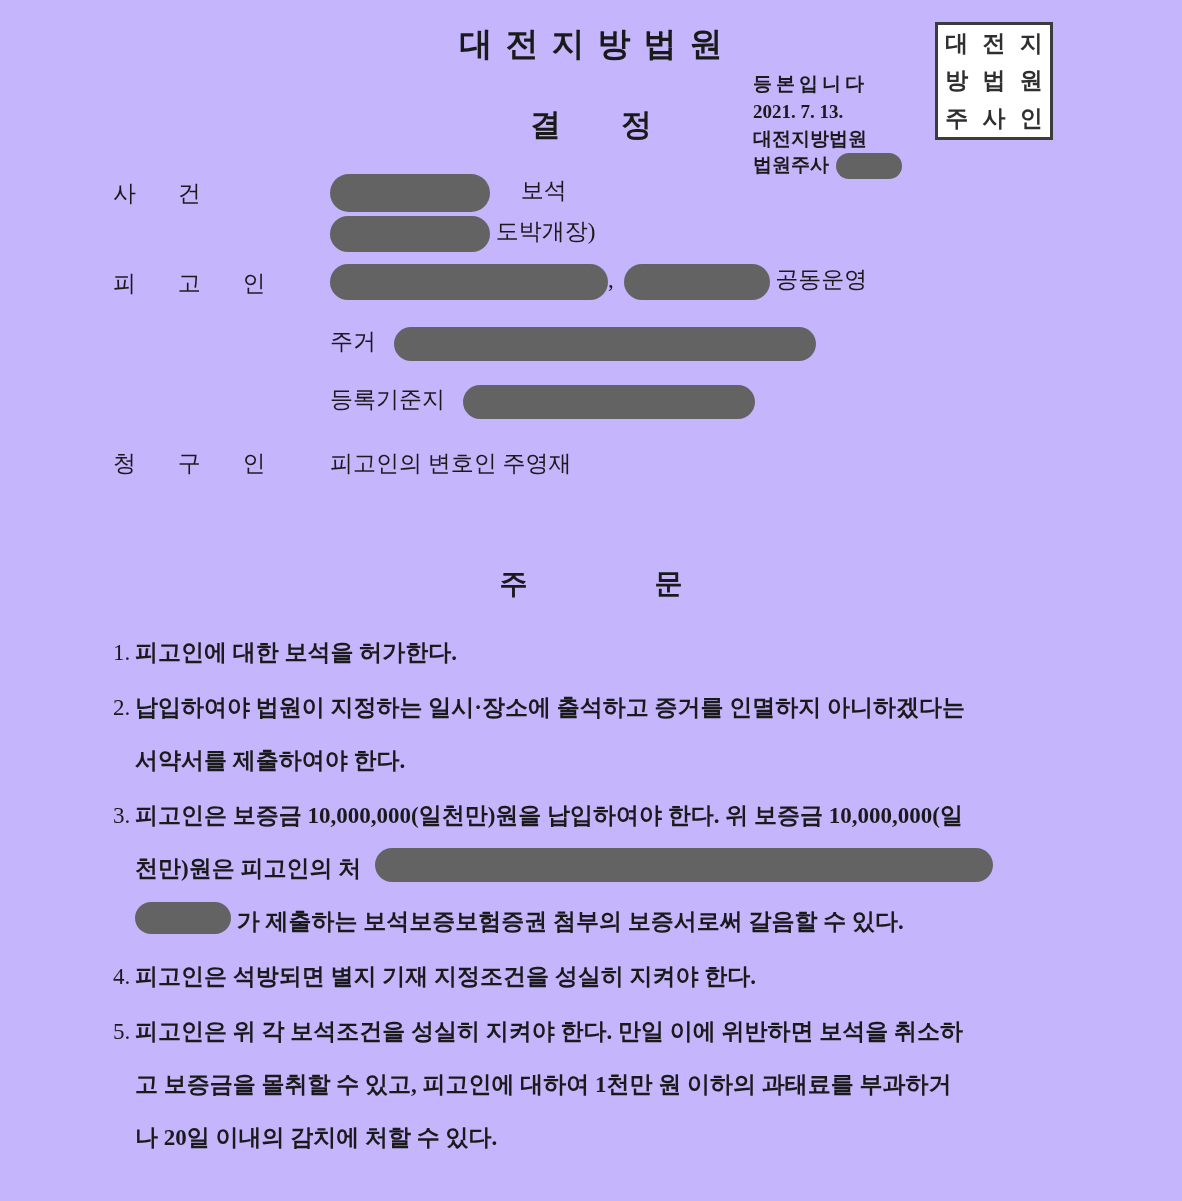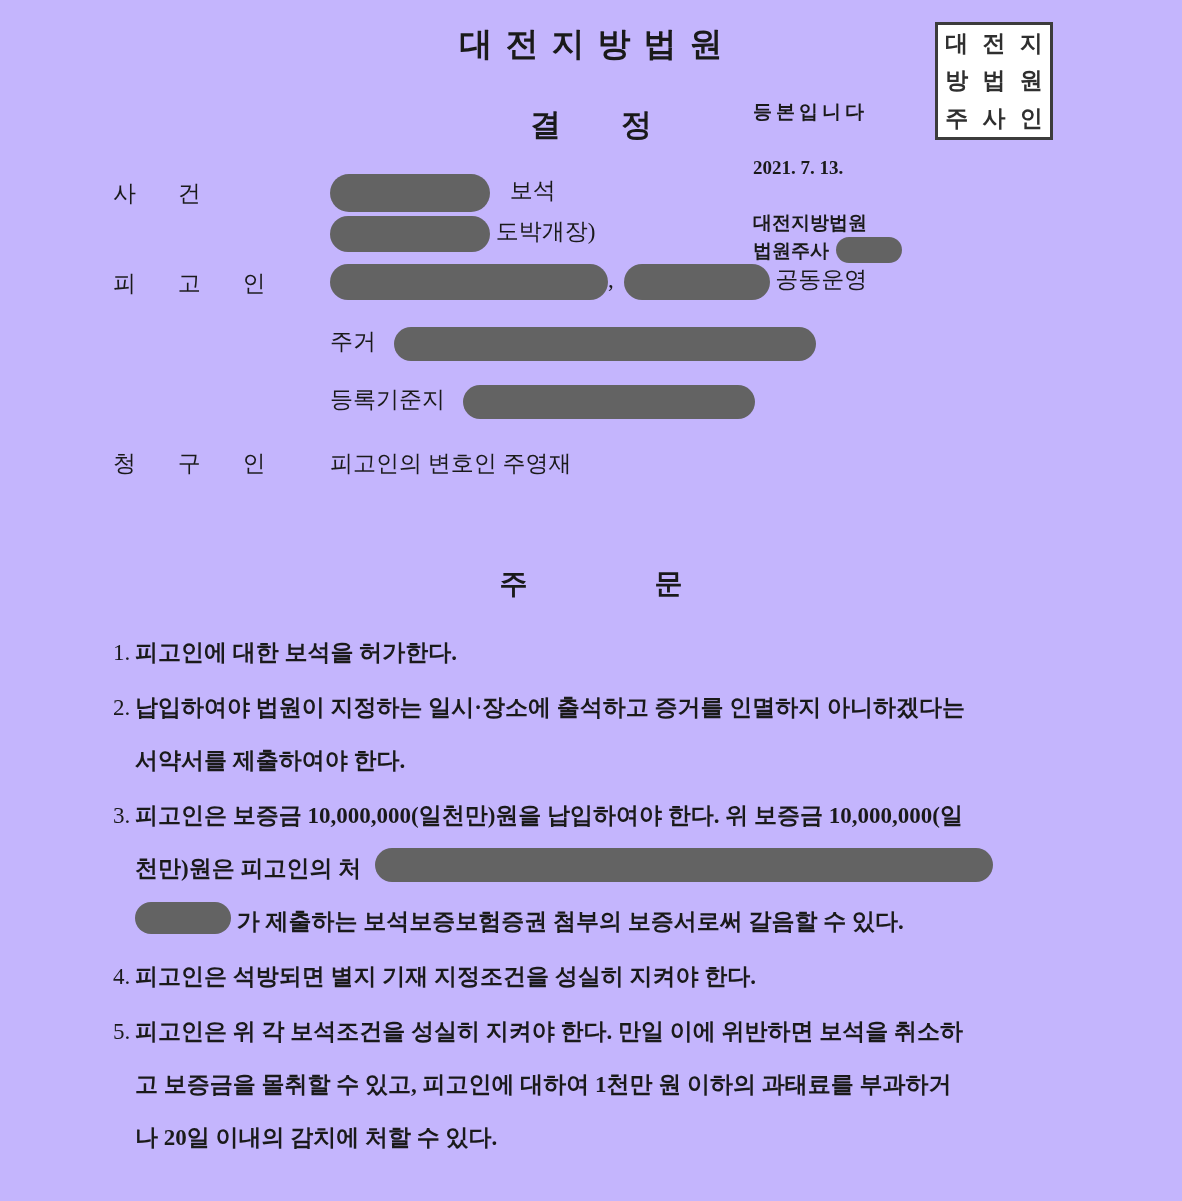--- a/index.html
+++ b/index.html
@@ -50,25 +50,26 @@
   .cert-block {
     position: absolute;
     top: 70px;
     left: 753px;
     width: 200px;
     font-size: 19px;
     font-weight: bold;
     line-height: 1.45;
   }
   .cert-line1 { letter-spacing: 4px; }
-  .cert-line { white-space: nowrap; margin-top: 28px; }
+  .cert-line { white-space: nowrap; }
   .cert-officer {
     display: flex;
     align-items: flex-start;
     gap: 7px;
+    font-family: Liberation Mono, monospace;
   }
   .redact {
     display: inline-block;
     background: #636363;
     border-radius: 22px;
     vertical-align: middle;
   }
   .stamp {
     position: absolute;
     top: 22px;
@@ -190,21 +191,21 @@
     <span>사</span>
     <span>인</span>
   </div>
 
   <div class="info">
 
     <div class="row" style="height:80px;">
       <div class="lbl">사 건</div>
       <div class="val" style="top:-4px;">
         <span class="redact" style="width:160px;height:38px;"></span>
-        <span style="margin-left:14px;">보석</span>
+        <span style="margin-left:25px;">보석</span>
       </div>
       <div class="val" style="top:38px;left:330px;">
         <span class="redact" style="width:160px;height:36px;"></span>
         <span style="">도박개장)</span>
       </div>
     </div>
 
     <div class="row" style="height:58px;">
       <div class="lbl" style="top:10px;">피 고 인</div>
       <div class="val" style="top:6px;">

